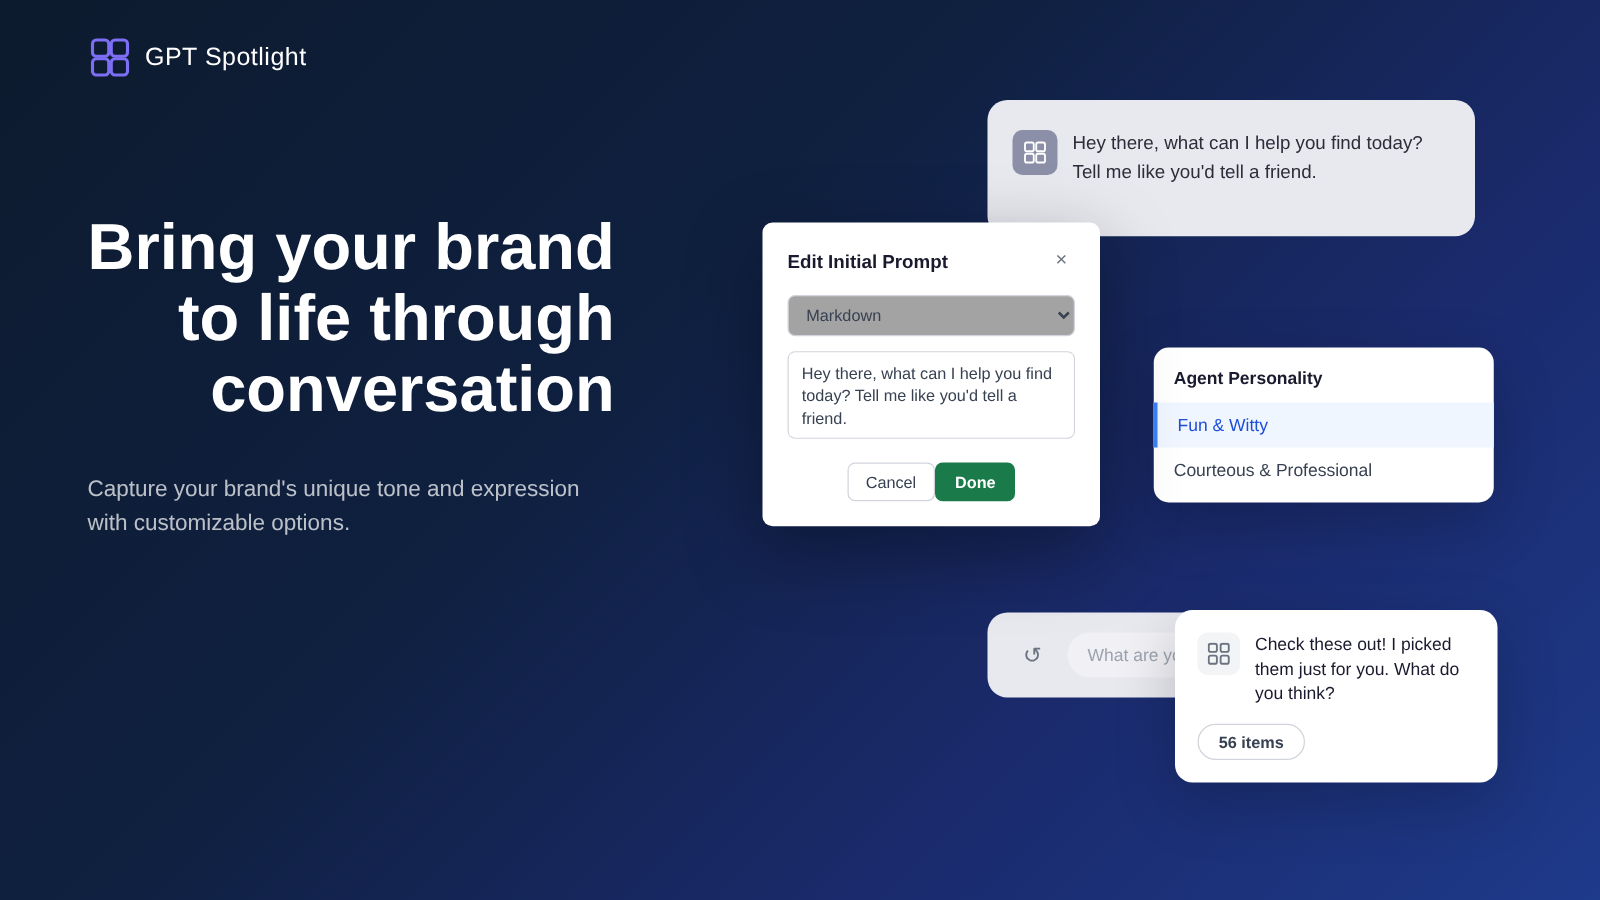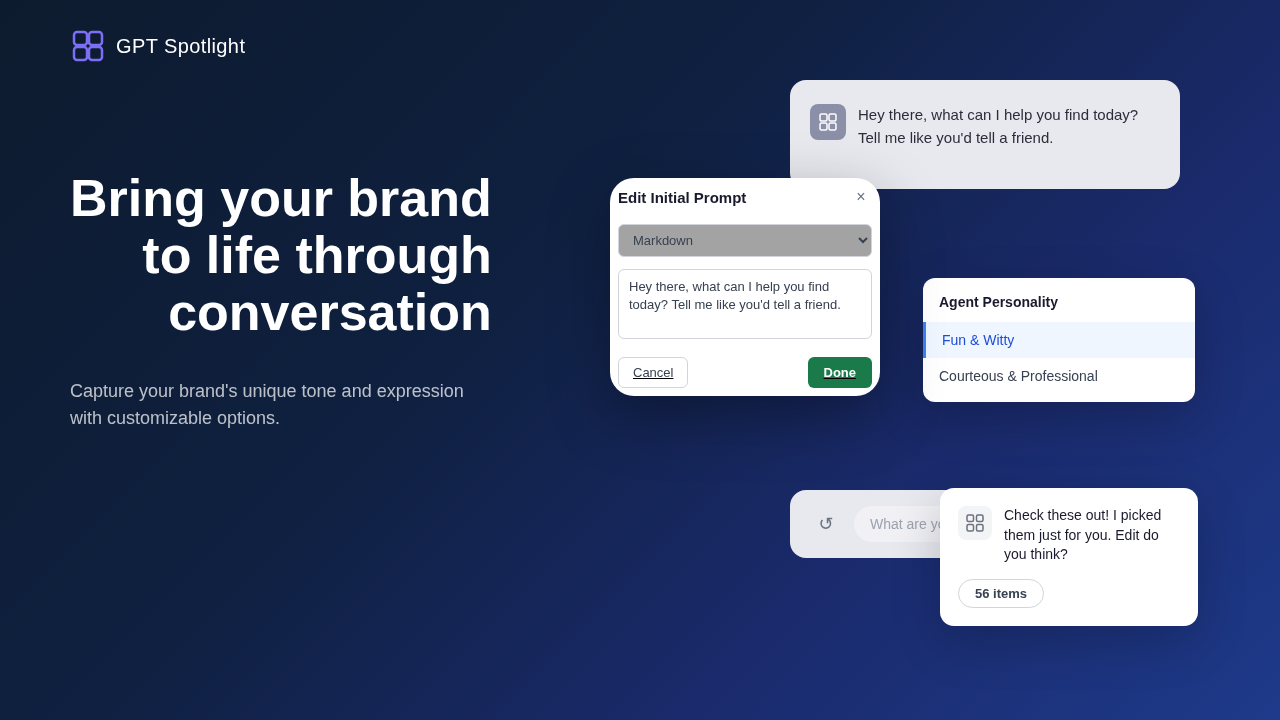--- a/index.html
+++ b/index.html
@@ -117,23 +117,23 @@
       font-size: 14px;
     }
 
     
     .modal {
       position: absolute;
       top: 178px;
       left: 610px;
       width: 270px;
       background: #ffffff;
-      border-radius: 24px;
+      border-radius: 8px;
       box-shadow: 0 20px 60px rgba(0,0,0,0.35);
-      padding: 8px;
+      padding: 20px;
       z-index: 10;
     }
     .modal-header {
       display: flex;
       justify-content: space-between;
       align-items: center;
       margin-bottom: 16px;
     }
     .modal-title {
       font-size: 15px;
@@ -171,23 +171,22 @@
       padding: 8px 10px;
       font-size: 13px;
       color: #374151;
       resize: none;
       line-height: 1.4;
       margin-bottom: 14px;
       font-family: inherit;
     }
     .modal-footer {
       display: flex;
-      justify-content: space-between;
+      justify-content: center;
       gap: 0;
-      text-decoration: underline;
     }
     .btn-cancel {
       padding: 7px 14px;
       border: 1px solid #d1d5db;
       border-radius: 6px;
       font-size: 13px;
       color: #374151;
       background: #fff;
       cursor: pointer;
     }
@@ -341,16 +340,16 @@
 <div class="items-card">
   <div class="items-card-top">
     <div class="items-card-icon">
       <svg width="18" height="18" viewBox="0 0 18 18" fill="none">
         <rect x="1" y="1" width="6.5" height="6.5" rx="1.5" fill="none" stroke="#6b7280" stroke-width="1.5"></rect>
         <rect x="10.5" y="1" width="6.5" height="6.5" rx="1.5" fill="none" stroke="#6b7280" stroke-width="1.5"></rect>
         <rect x="1" y="10.5" width="6.5" height="6.5" rx="1.5" fill="none" stroke="#6b7280" stroke-width="1.5"></rect>
         <rect x="10.5" y="10.5" width="6.5" height="6.5" rx="1.5" fill="none" stroke="#6b7280" stroke-width="1.5"></rect>
       </svg>
     </div>
-    <span class="items-card-text">Check these out! I picked them just for you. Edit do you think?</span>
+    <span class="items-card-text">Check these out! I picked them just for you. What do you think?</span>
   </div>
   <div class="items-badge">56 items</div>
 </div>
 
 </body></html>

